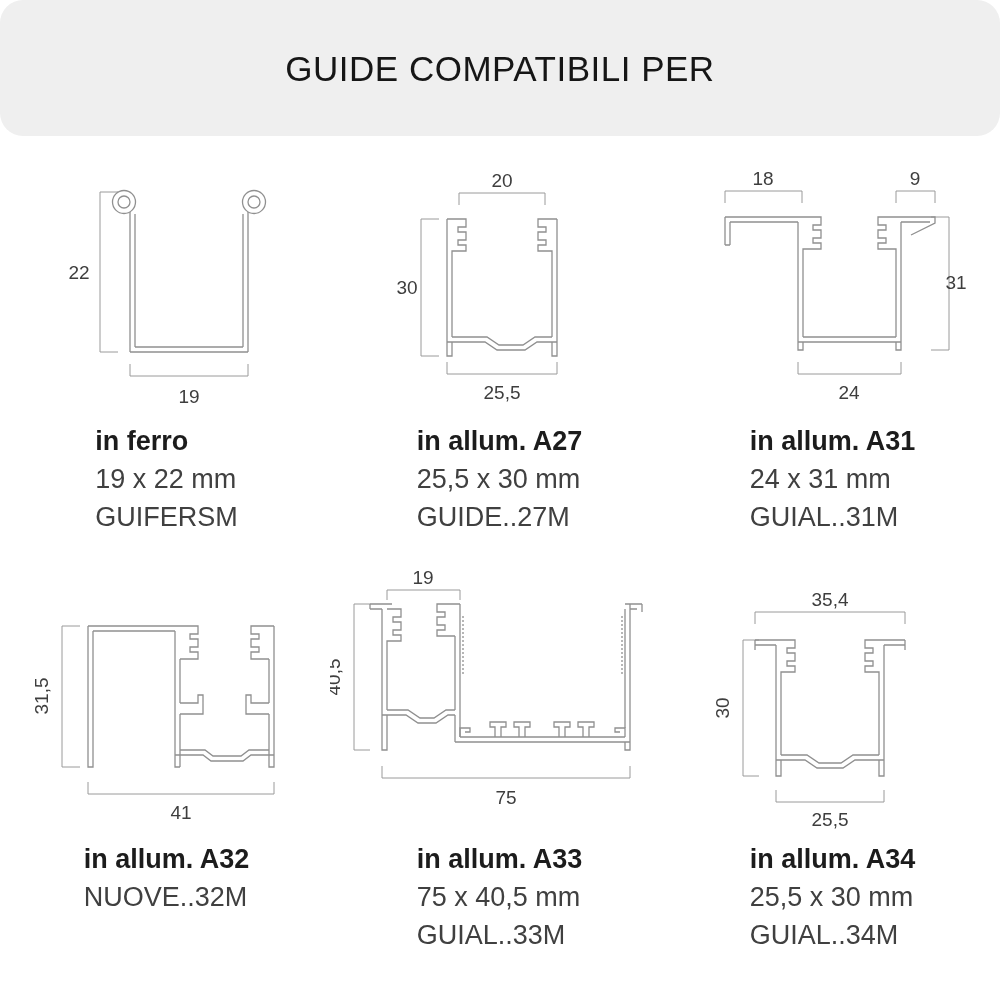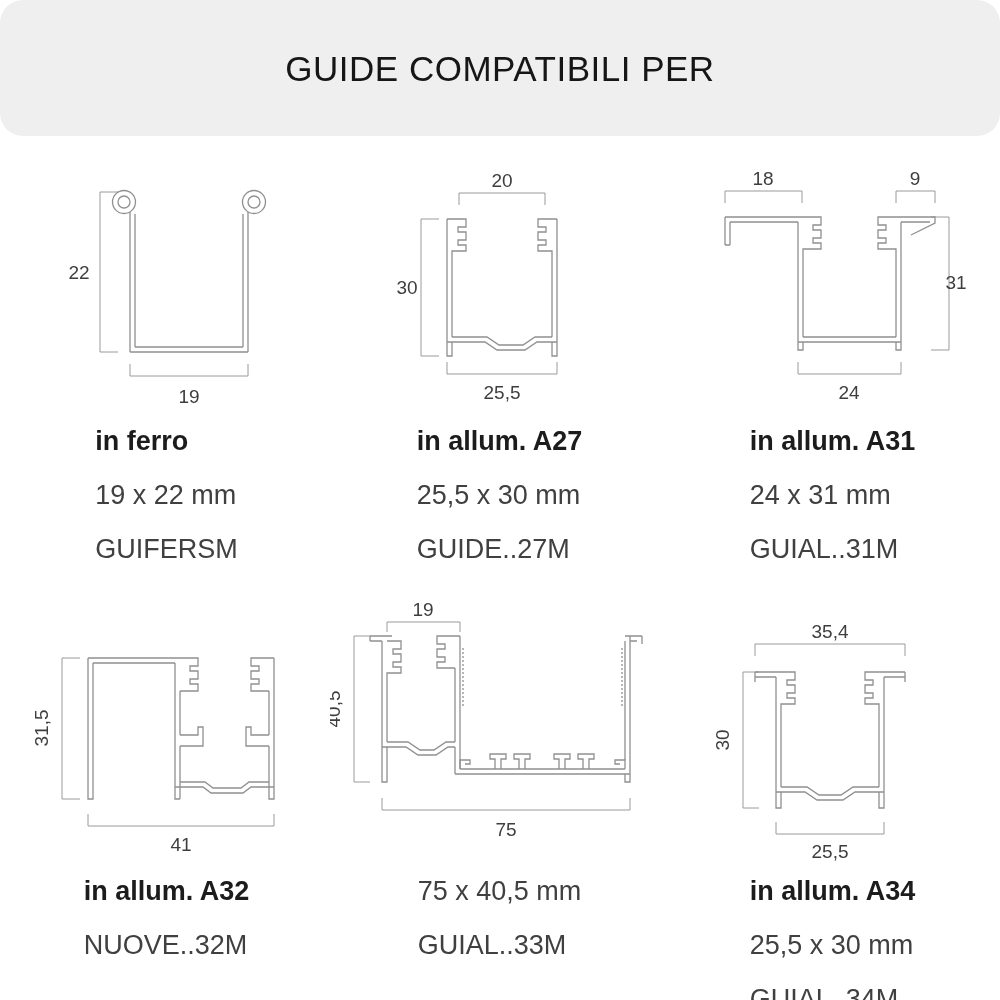--- a/index.html
+++ b/index.html
@@ -14,21 +14,21 @@
   .banner .line{
     font-size:35px;font-weight:500;color:#161616;letter-spacing:.5px;line-height:45px;text-align:center;
   }
   .row{display:flex;width:1000px;}
   .row1{margin-top:26px;}
   .row2{margin-top:28px;}
   .cell{width:333px;display:flex;flex-direction:column;align-items:center;}
   .fig{display:flex;align-items:flex-end;justify-content:center;}
   .row1 .fig{height:250px;}
   .row2 .fig{height:266px;}
-  .labels{margin-top:10px;display:flex;flex-direction:column;align-items:flex-start;gap:16px;}
+  .labels{margin-top:10px;display:flex;flex-direction:column;align-items:flex-start;}
   .p-name{font-size:27px;font-weight:bold;color:#1c1c1c;line-height:38px;}
   .p-size,.p-code{font-size:27px;font-weight:400;color:#404040;line-height:38px;}
   svg{display:block;}
   .outline{stroke:#909090;stroke-width:1.3;fill:none;stroke-linejoin:miter;stroke-linecap:butt;}
   .dim{stroke:#9a9a9a;stroke-width:1;fill:none;}
   .dimtxt{fill:#3e3e3e;font-size:19px;text-anchor:middle;font-family:"Liberation Sans",sans-serif;}
   .serr{stroke:#909090;stroke-width:1.3;fill:none;stroke-dasharray:2 2;}
 </style>
 </head>
 <body>
@@ -176,20 +176,21 @@
           <path d="M165 167 V157 H160 V152 H176 V157 H171 V167"></path>
           <path d="M189 167 V157 H184 V152 H200 V157 H195 V167"></path>
           <path d="M229 167 V157 H224 V152 H240 V157 H235 V167"></path>
           <path d="M253 167 V157 H248 V152 H264 V157 H259 V167"></path>
           <path d="M295 34 H312 M312 34 V42 M300 39 H307 M300 34 V180 H295 V172 M295 39 V158"></path>
           <path class="serr" d="M292 46 V104"></path>
         </g>
       </svg>
     </div>
     <div class="labels">
+      <div class="p-name">in allum. A33</div>
       <div class="p-size">75 x 40,5 mm</div>
       <div class="p-code">GUIAL..33M</div>
     </div>
   </div>
 
   <div class="cell">
     <div class="fig">
       <svg width="240" height="240" viewBox="0 0 240 240">
         <g>
           <path class="dim" d="M42 22 H192 M42 22 V34 M192 22 V34"></path>

